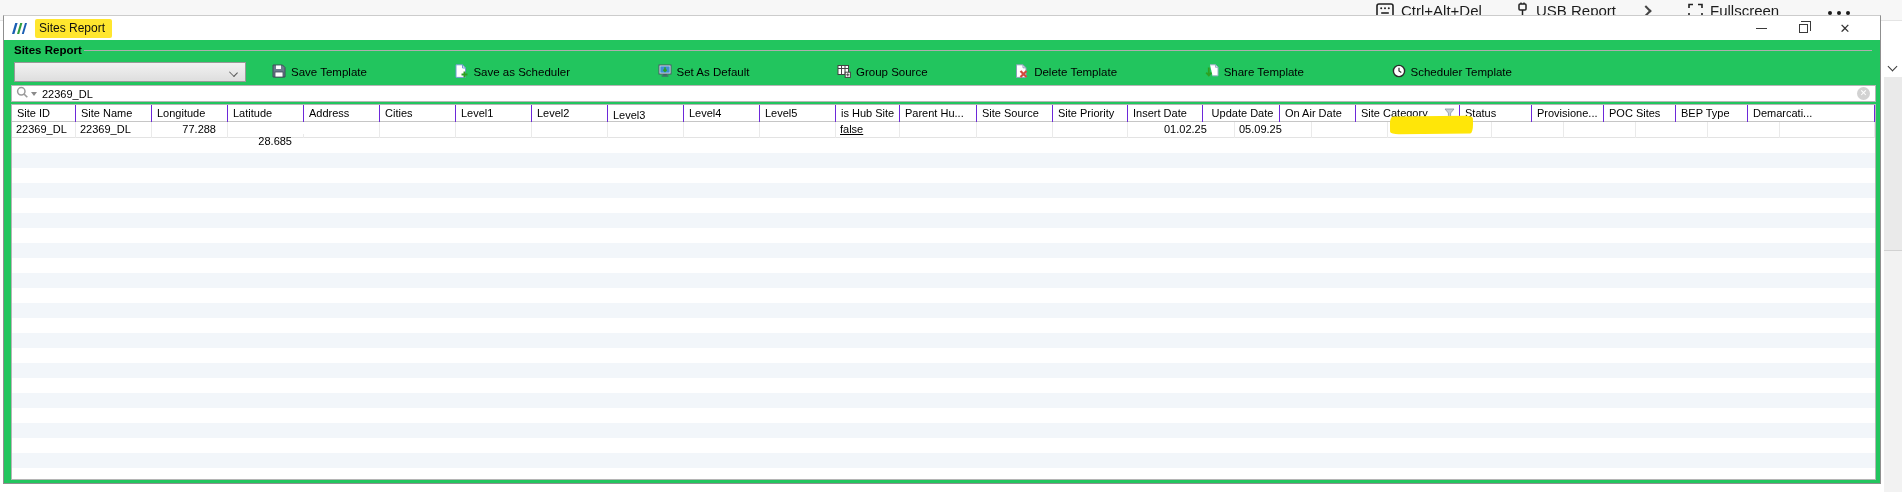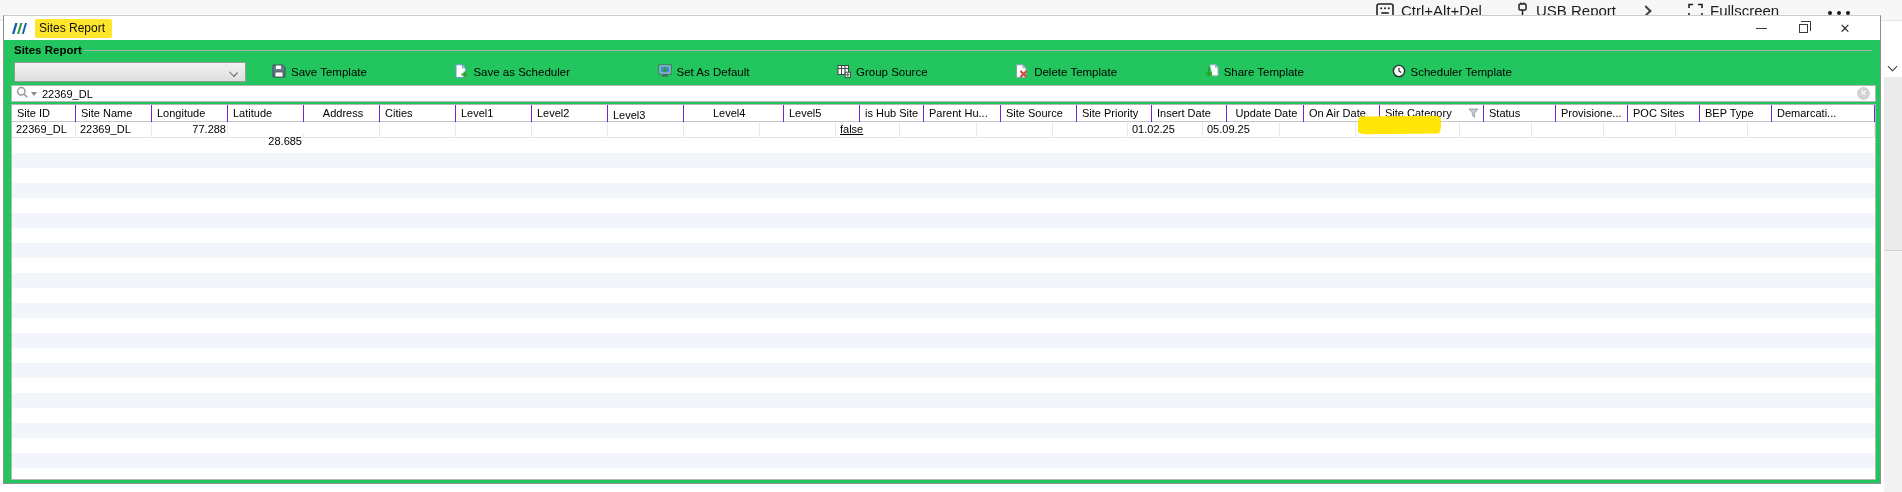--- a/index.html
+++ b/index.html
@@ -69,21 +69,21 @@
   .grid { position:absolute; left:7px; right:4px; top:64px; bottom:3px; background:#ffffff;
           border:1px solid #b5b5b5; overflow:hidden; }
   .grid-header { display:flex; height:17px; background:#ffffff; border-bottom:1px solid #c6c6c6; }
   .gh-cell { position:relative; flex:0 0 auto; height:17px; border-right:1px solid #6d28d9;
              font-size:11px; color:#000; padding:2px 2px 0 5px; white-space:nowrap; overflow:hidden;
              display:flex; align-items:flex-start; }
   .gh-cell .funnel { margin-left:auto; margin-right:2px; margin-top:1px; }
   .grid-row { display:flex; height:16px; background:#ffffff; border-bottom:1px solid #e3e3e3; }
   .gr-cell { position:relative; flex:0 0 auto; height:16px; border-right:1px solid #eaeaea;
              font-size:11px; color:#000; padding:1px 2px 0 4px; white-space:nowrap; overflow:visible; }
-  .gr-cell.right { text-align:right; padding-right:1px; }
+  .gr-cell.right { text-align:right; padding-right:11px; }
   .marker { position:absolute; left:2px; top:-6px; height:18px; width:calc(100% - 20px);
             background:#ffe608; border-radius:3px 7px 3px 9px / 7px 3px 9px 3px;
             transform:rotate(-0.6deg); z-index:2; }
   .gr-cell span { position:relative; z-index:3; }
   .grid-bands { position:absolute; left:0; right:0; top:33px; bottom:0; }
   .band { height:15px; background:#ffffff; }
   .band.alt { background:#f2f6fa; }
 </style>
 </head>
 <body>
@@ -257,36 +257,36 @@
             </div>
             <div class="gh-cell" style="width: 76px;">
               <span>Site Name</span>
             </div>
             <div class="gh-cell" style="width: 76px;">
               <span>Longitude</span>
             </div>
             <div class="gh-cell" style="width: 76px;">
               <span>Latitude</span>
             </div>
-            <div class="gh-cell" style="width: 76px; justify-content: center;">
+            <div class="gh-cell" style="width: 76px;">
               <span>Address</span>
             </div>
             <div class="gh-cell" style="width: 76px;">
               <span>Cities</span>
             </div>
             <div class="gh-cell" style="width: 76px;">
               <span>Level1</span>
             </div>
             <div class="gh-cell" style="width: 76px;">
               <span>Level2</span>
             </div>
             <div class="gh-cell" style="width: 76px; align-items: center;">
               <span>Level3</span>
             </div>
-            <div class="gh-cell" style="width: 76px; margin-left: 24px;">
+            <div class="gh-cell" style="width: 76px;">
               <span>Level4</span>
             </div>
             <div class="gh-cell" style="width: 76px;">
               <span>Level5</span>
             </div>
             <div class="gh-cell" style="width: 64px;">
               <span>is Hub Site</span>
             </div>
             <div class="gh-cell" style="width: 77px;">
               <span>Parent Hu...</span>
@@ -337,21 +337,21 @@
             <div class="gr-cell" style="width: 76px;"><span></span></div>
             <div class="gr-cell" style="width: 76px;"><span></span></div>
             <div class="gr-cell" style="width: 76px;"><span></span></div>
             <div class="gr-cell" style="width: 76px;"><span></span></div>
             <div class="gr-cell" style="width: 76px;"><span></span></div>
             <div class="gr-cell" style="width: 76px;"><span></span></div>
             <div class="gr-cell" style="width: 64px; text-decoration: underline;"><span>false</span></div>
             <div class="gr-cell" style="width: 77px;"><span></span></div>
             <div class="gr-cell" style="width: 76px;"><span></span></div>
             <div class="gr-cell" style="width: 75px;"><span></span></div>
-            <div class="gr-cell" style="width: 75px;"><span>01.02.25</span></div>
+            <div class="gr-cell" style="width: 75px; margin-left: 32px;"><span>01.02.25</span></div>
             <div class="gr-cell" style="width: 77px;"><span>05.09.25</span></div>
             <div class="gr-cell" style="width: 76px;"><span></span></div>
             <div class="gr-cell" style="width: 104px;"><div class="marker"></div><span></span></div>
             <div class="gr-cell" style="width: 72px;"><span></span></div>
             <div class="gr-cell" style="width: 72px;"><span></span></div>
             <div class="gr-cell" style="width: 72px;"><span></span></div>
             <div class="gr-cell" style="width: 72px;"><span></span></div>
             <div class="gr-cell" style="flex: 1 1 88px;"><span></span></div>
           </div>
         <div class="grid-bands">

